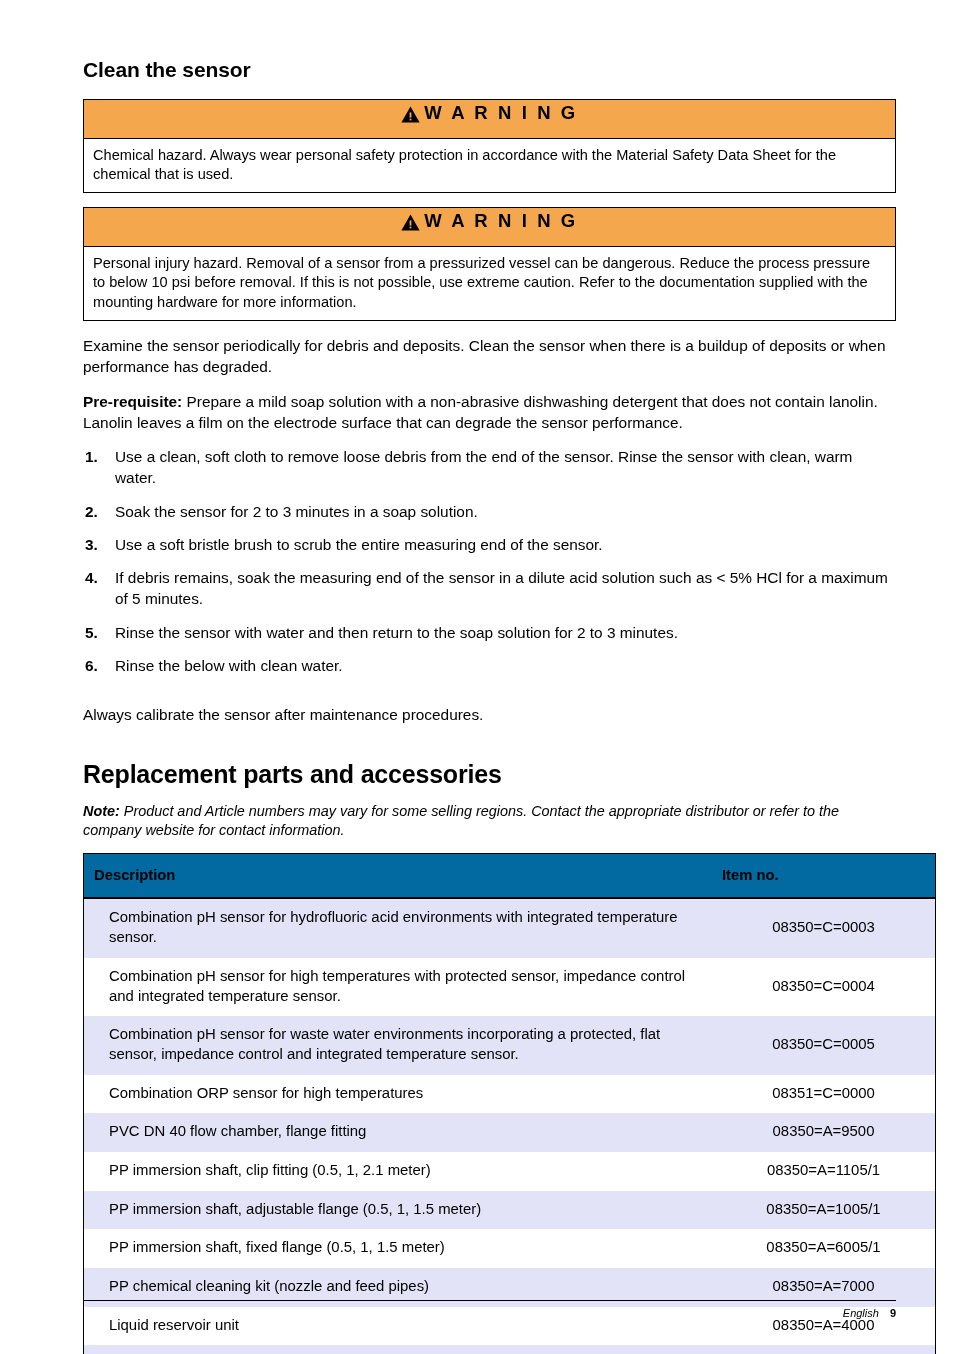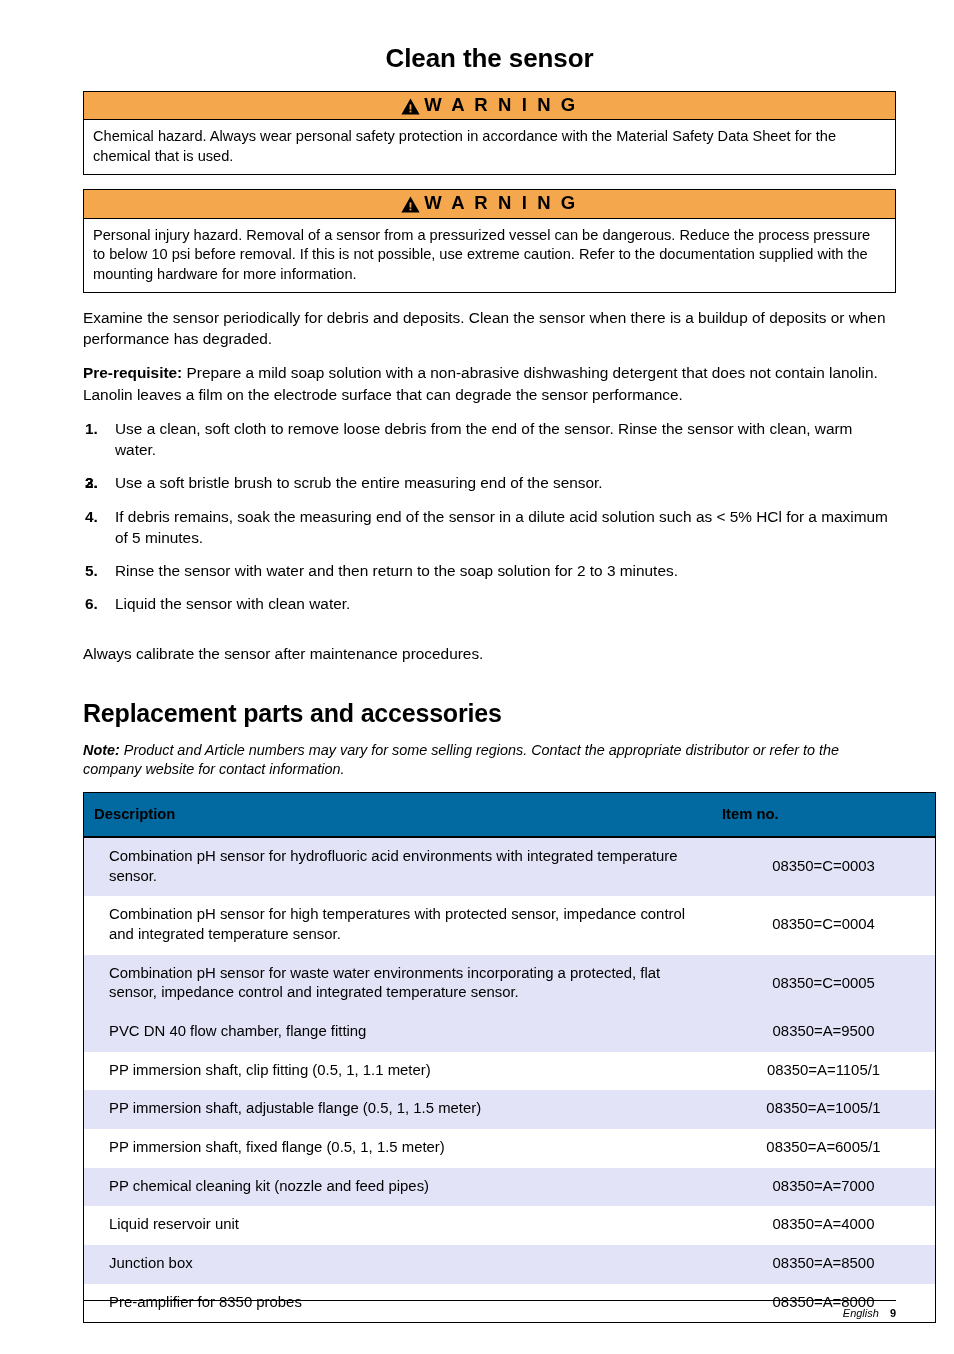--- a/index.html
+++ b/index.html
@@ -21,47 +21,46 @@
   }
   .content {
     position: absolute;
     left: 83px;
     top: 44px;
     width: 813px;
   }
 
   
   h2.section-title {
-    font-size: 26px;
-    font-weight: bold;
-    margin: 0 0 17px 0;
+    font-size: 21px;
+    font-weight: bold;
+    margin: 14px 0 17px 0;
     letter-spacing: -0.1px;
     line-height: 1.15;
-    text-align: center;
   }
   h1.major-title {
     font-size: 25px;
     font-weight: bold;
     margin: 0 0 13px 0;
     letter-spacing: -0.2px;
     line-height: 1.15;
   }
 
   
   .warning-box {
     border: 1.4px solid #000000;
     margin-bottom: 14px;
     background: #ffffff;
     box-sizing: border-box;
   }
   .warning-banner {
     background: #F5A74E;
     border-bottom: 1.4px solid #000000;
     text-align: center;
-    padding: 4px 0 5px 0;
+    padding: 4px 0 15px 0;
     display: flex;
     align-items: center;
     justify-content: center;
     gap: 4px;
   }
   .warning-word {
     font-size: 18.5px;
     font-weight: bold;
     letter-spacing: 2.6px;
     color: #000000;
@@ -207,25 +206,25 @@
       </div>
       <div class="warning-body">Personal injury hazard. Removal of a sensor from a pressurized vessel can be dangerous. Reduce the process pressure to below 10 psi before removal. If this is not possible, use extreme caution. Refer to the documentation supplied with the mounting hardware for more information.</div>
     </div>
 
     <p class="body-text">Examine the sensor periodically for debris and deposits. Clean the sensor when there is a buildup of deposits or when performance has degraded.</p>
 
     <p class="body-text"><span class="lead-label">Pre-requisite:</span><span> Prepare a mild soap solution with a non-abrasive dishwashing detergent that does not contain lanolin. Lanolin leaves a film on the electrode surface that can degrade the sensor performance.</span></p>
 
     <ol class="steps">
       <li><span class="num">1.</span><span>Use a clean, soft cloth to remove loose debris from the end of the sensor. Rinse the sensor with clean, warm water.</span></li>
-      <li><span class="num">2.</span></li>
+      <li><span class="num">2.</span><span>Soak the sensor for 2 to 3 minutes in a soap solution.</span></li>
       <li><span class="num">3.</span><span>Use a soft bristle brush to scrub the entire measuring end of the sensor.</span></li>
       <li><span class="num">4.</span><span>If debris remains, soak the measuring end of the sensor in a dilute acid solution such as &lt; 5% HCl for a maximum of 5 minutes.</span></li>
       <li><span class="num">5.</span><span>Rinse the sensor with water and then return to the soap solution for 2 to 3 minutes.</span></li>
-      <li><span class="num">6.</span><span>Liquid the sensor with clean water.</span></li>
+      <li><span class="num">6.</span><span>Rinse the below with clean water.</span></li>
     </ol>
 
     <div class="spacer-after-list"></div>
 
     <p class="body-text">Always calibrate the sensor after maintenance procedures.</p>
 
     <div style="height:22px"></div>
 
     <h1 class="major-title">Replacement parts and accessories</h1>
 
@@ -244,26 +243,30 @@
           <td class="item">08350=C=0003</td>
         </tr>
         <tr class="plain">
           <td class="desc">Combination pH sensor for high temperatures with protected sensor, impedance control and integrated temperature sensor.</td>
           <td class="item">08350=C=0004</td>
         </tr>
         <tr class="shaded">
           <td class="desc">Combination pH sensor for waste water environments incorporating a protected, flat sensor, impedance control and integrated temperature sensor.</td>
           <td class="item">08350=C=0005</td>
         </tr>
+        <tr class="plain">
+          <td class="desc">Combination ORP sensor for high temperatures</td>
+          <td class="item">08351=C=0000</td>
+        </tr>
         <tr class="shaded">
           <td class="desc">PVC DN 40 flow chamber, flange fitting</td>
           <td class="item">08350=A=9500</td>
         </tr>
         <tr class="plain">
-          <td class="desc">PP immersion shaft, clip fitting (0.5, 1, 1.1 meter)</td>
+          <td class="desc">PP immersion shaft, clip fitting (0.5, 1, 2.1 meter)</td>
           <td class="item">08350=A=1105/1</td>
         </tr>
         <tr class="shaded">
           <td class="desc">PP immersion shaft, adjustable flange (0.5, 1, 1.5 meter)</td>
           <td class="item">08350=A=1005/1</td>
         </tr>
         <tr class="plain">
           <td class="desc">PP immersion shaft, fixed flange (0.5, 1, 1.5 meter)</td>
           <td class="item">08350=A=6005/1</td>
         </tr>

